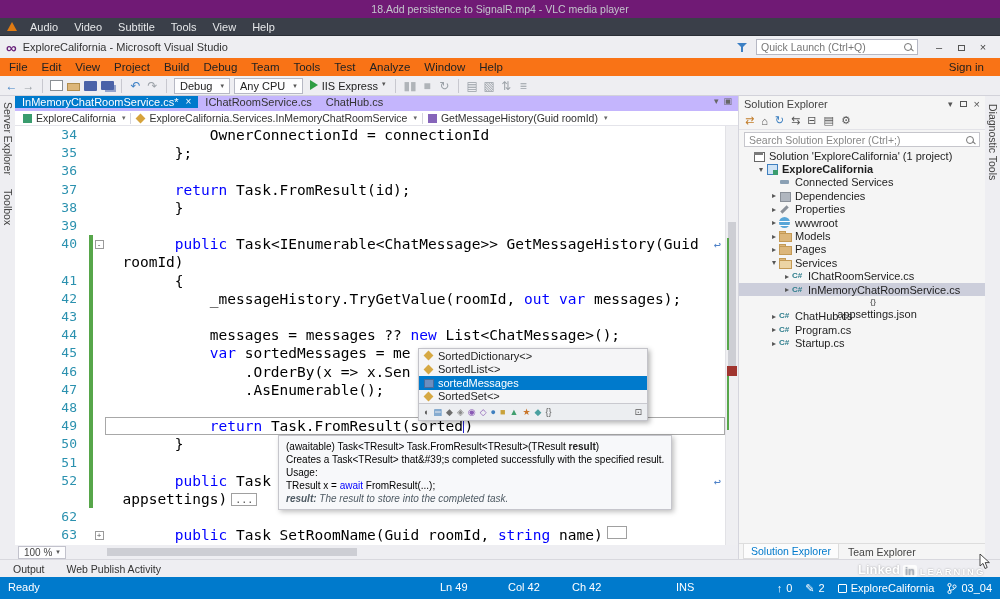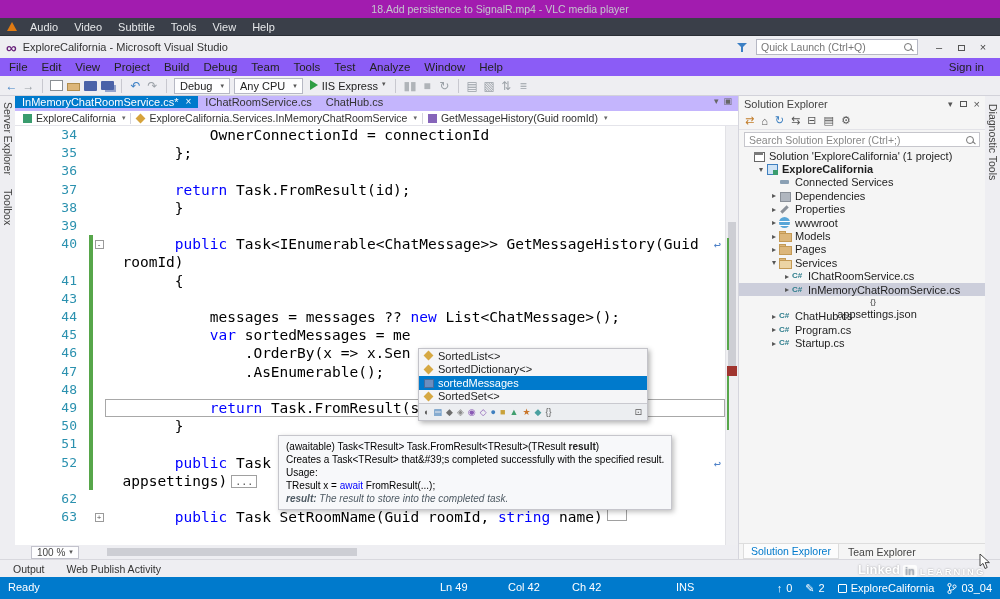--- a/index.html
+++ b/index.html
@@ -1,20 +1,20 @@
 <!DOCTYPE html>
 <html><head>
 <meta charset="utf-8">
 <style>
 *{margin:0;padding:0;box-sizing:border-box}
 html,body{background:#111}
 .screen{position:relative;width:1000px;height:599px;overflow:hidden;background:#000;
   font-family:"Liberation Sans","DejaVu Sans",sans-serif;color:#1e1e1e;cursor:default}
 
-.vlc-titlebar{position:absolute;left:0;top:0;width:1000px;height:18px;background:#a21caf;
+.vlc-titlebar{position:absolute;left:0;top:0;width:1000px;height:18px;background:#701a75;
   color:#c3c7cc;display:flex;align-items:center;justify-content:center;font-size:10.5px}
 .vlc-menubar{position:absolute;left:0;top:18px;width:1000px;height:18px;background:#3a3f49;
   border-bottom:1px solid #2b2f36;color:#e6e8ea;display:flex;align-items:center;font-size:11px;padding-left:4px}
 .vlc-cone{width:0;height:0;border-left:5px solid transparent;border-right:5px solid transparent;
   border-bottom:9px solid #e07b12;margin:0 5px 0 3px}
 .vlc-mi{padding:1px 8px}
 
 .video{position:absolute;left:0;top:36px;width:1000px;height:563px;background:#eeeef2;overflow:hidden}
 .vs-titlebar{position:absolute;left:0;top:0;width:1000px;height:22px;background:#eeeef2;
   display:flex;align-items:center;padding:0 6px;font-size:11px;color:#333}
@@ -24,21 +24,21 @@
 .ic-funnel::before{content:"";position:absolute;left:1px;top:2px;border-left:5px solid transparent;
   border-right:5px solid transparent;border-top:5px solid #3b7fc4}
 .ic-funnel::after{content:"";position:absolute;left:5px;top:6px;width:2px;height:5px;background:#3b7fc4}
 .quick-launch{width:162px;height:16px;background:#fff;border:1px solid #b6b8c4;color:#767676;
   font-size:10.5px;display:flex;align-items:center;justify-content:space-between;padding:0 4px;margin-right:10px}
 .mag{position:relative;width:10px;height:10px}
 .mag::before{content:"";position:absolute;left:1px;top:1px;width:6px;height:6px;border:1.4px solid #777;border-radius:50%}
 .mag::after{content:"";position:absolute;left:7px;top:7px;width:3.5px;height:1.4px;background:#777;transform:rotate(45deg)}
 .winbtn{width:22px;text-align:center;color:#444;font-size:11px;line-height:18px}
 .sq{display:inline-block;width:7px;height:6px;border:1px solid #555}
-.vs-menubar{position:absolute;left:0;top:22px;width:1000px;height:18px;background:#8b5cf6;
+.vs-menubar{position:absolute;left:0;top:22px;width:1000px;height:18px;background:#f97316;
   display:flex;align-items:center;font-size:11.5px;color:#222;padding-left:2px}
 .vs-mi{padding:0 7px}
 .signin{margin-left:auto;padding-right:16px;color:#1e1e1e}
 .vs-toolbar{position:absolute;left:0;top:40px;width:1000px;height:20px;background:#eeeef2;
   border-bottom:1px solid #d2d2da;display:flex;align-items:center;padding-left:5px;gap:4px;font-size:12px}
 .tbi{min-width:13px;text-align:center;line-height:14px}
 .tb-sep{width:1px;height:14px;background:#c8c8cf;margin:0 3px}
 .tb-dd{height:16px;background:#fdfdfe;border:1px solid #b6b8c4;display:flex;align-items:center;
   gap:8px;padding:0 5px;font-size:11px;color:#222}
 .dd-arrow{font-size:7px;color:#555}
@@ -89,21 +89,21 @@
 .caret{display:inline-block;width:1.5px;height:14px;background:#2222cc;vertical-align:-2px}
 .cbox{display:inline-block;border:1px solid #a0a0a0;background:#fff;color:#555;font-size:10px;
   line-height:11px;height:13px;min-width:20px;text-align:center;padding:0 3px;margin-left:4px;vertical-align:1px}
 .vscroll{position:absolute;right:0;top:0;width:13px;height:419px;background:#efeff2;border-left:1px solid #e2e2e6}
 .vthumb{position:absolute;left:2px;right:2px;top:96px;height:150px;background:#cdced4}
 .mk-green1{position:absolute;right:9px;top:112px;width:2px;height:112px;background:#57a64a}
 .mk-green2{position:absolute;right:9px;top:250px;width:2px;height:54px;background:#57a64a}
 .mk-red{position:absolute;right:1px;top:240px;width:10px;height:10px;background:#a0342f}
 .zoom-bar{height:14px;background:#eeeef2;display:flex;align-items:center;position:relative}
 .zoom-ctl{display:flex;align-items:center;gap:4px;height:13px;background:#fdfdfe;border:1px solid #c2c2cc;
-  padding:0 5px;font-size:10px;color:#444;margin-left:16px}
+  padding:0 5px;font-size:10px;color:#444;margin-left:3px}
 .hthumb{position:absolute;left:92px;top:3px;width:250px;height:8px;background:#cdced4}
 
 .ilist{position:absolute;left:403px;top:222px;width:230px;background:#f5f5f7;border:1px solid #c3c3c9;
   box-shadow:2px 2px 5px rgba(0,0,0,.3);z-index:6;font-size:11px}
 .ilist-row{height:13.5px;display:flex;align-items:center;gap:4px;padding:0 4px;color:#1e1e1e}
 .ilist-row.sel{background:#007acc;color:#fff}
 .ii{width:11px;height:11px;position:relative;flex:none}
 .ii-class::before{content:"";position:absolute;left:2px;top:2px;width:7px;height:7px;background:#d6a843;transform:rotate(45deg)}
 .ii-local::before{content:"";position:absolute;left:1px;top:2px;width:8px;height:7px;background:#6c8ebf;border:1px solid #4a6c9b}
 .ifilters{display:flex;align-items:center;gap:4px;padding:0 5px;height:17px;background:#eceef1;border-top:1px solid #c9c9cf}
@@ -347,20 +347,26 @@
                 <span class="fold"></span>
                 <span class="ctext"><span class="sg-pl">  roomId)</span></span>
               </div>
               <div class="crow chg">
                 <span class="ln">41</span>
                 <span class="chgbar"></span>
                 <span class="fold"></span>
                 <span class="ctext"><span class="sg-pl">        {</span></span>
               </div>
               <div class="crow chg">
+                <span class="ln">42</span>
+                <span class="chgbar"></span>
+                <span class="fold"></span>
+                <span class="ctext"><span class="sg-pl">            _messageHistory.TryGetValue(roomId, </span><span class="sg-k">out</span><span class="sg-pl"> </span><span class="sg-k">var</span><span class="sg-pl"> messages);</span></span>
+              </div>
+              <div class="crow chg">
                 <span class="ln">43</span>
                 <span class="chgbar"></span>
                 <span class="fold"></span>
                 <span class="ctext"></span>
               </div>
               <div class="crow chg">
                 <span class="ln">44</span>
                 <span class="chgbar"></span>
                 <span class="fold"></span>
                 <span class="ctext"><span class="sg-pl">            messages = messages ?? </span><span class="sg-k">new</span><span class="sg-pl"> </span><span class="sg-t">List</span><span class="sg-pl">&lt;</span><span class="sg-t">ChatMessage</span><span class="sg-pl">&gt;();</span></span>
@@ -439,25 +445,25 @@
             <div class="vthumb"></div>
             <div class="mk-green1"></div>
             <div class="mk-green2"></div>
             <div class="mk-red"></div>
           </div>
 
           <div class="ilist">
             <div id="intelliList">
                 <div class="ilist-row">
                   <span class="ii ii-class"></span>
-                  <span>SortedList&lt;&gt;</span>
+                  <span>SortedDictionary&lt;&gt;</span>
                 </div>
                 <div class="ilist-row">
                   <span class="ii ii-class"></span>
-                  <span>SortedDictionary&lt;&gt;</span>
+                  <span>SortedList&lt;&gt;</span>
                 </div>
                 <div class="ilist-row sel">
                   <span class="ii ii-local"></span>
                   <span>sortedMessages</span>
                 </div>
                 <div class="ilist-row">
                   <span class="ii ii-class"></span>
                   <span>SortedSet&lt;&gt;</span>
                 </div>
               </div>

